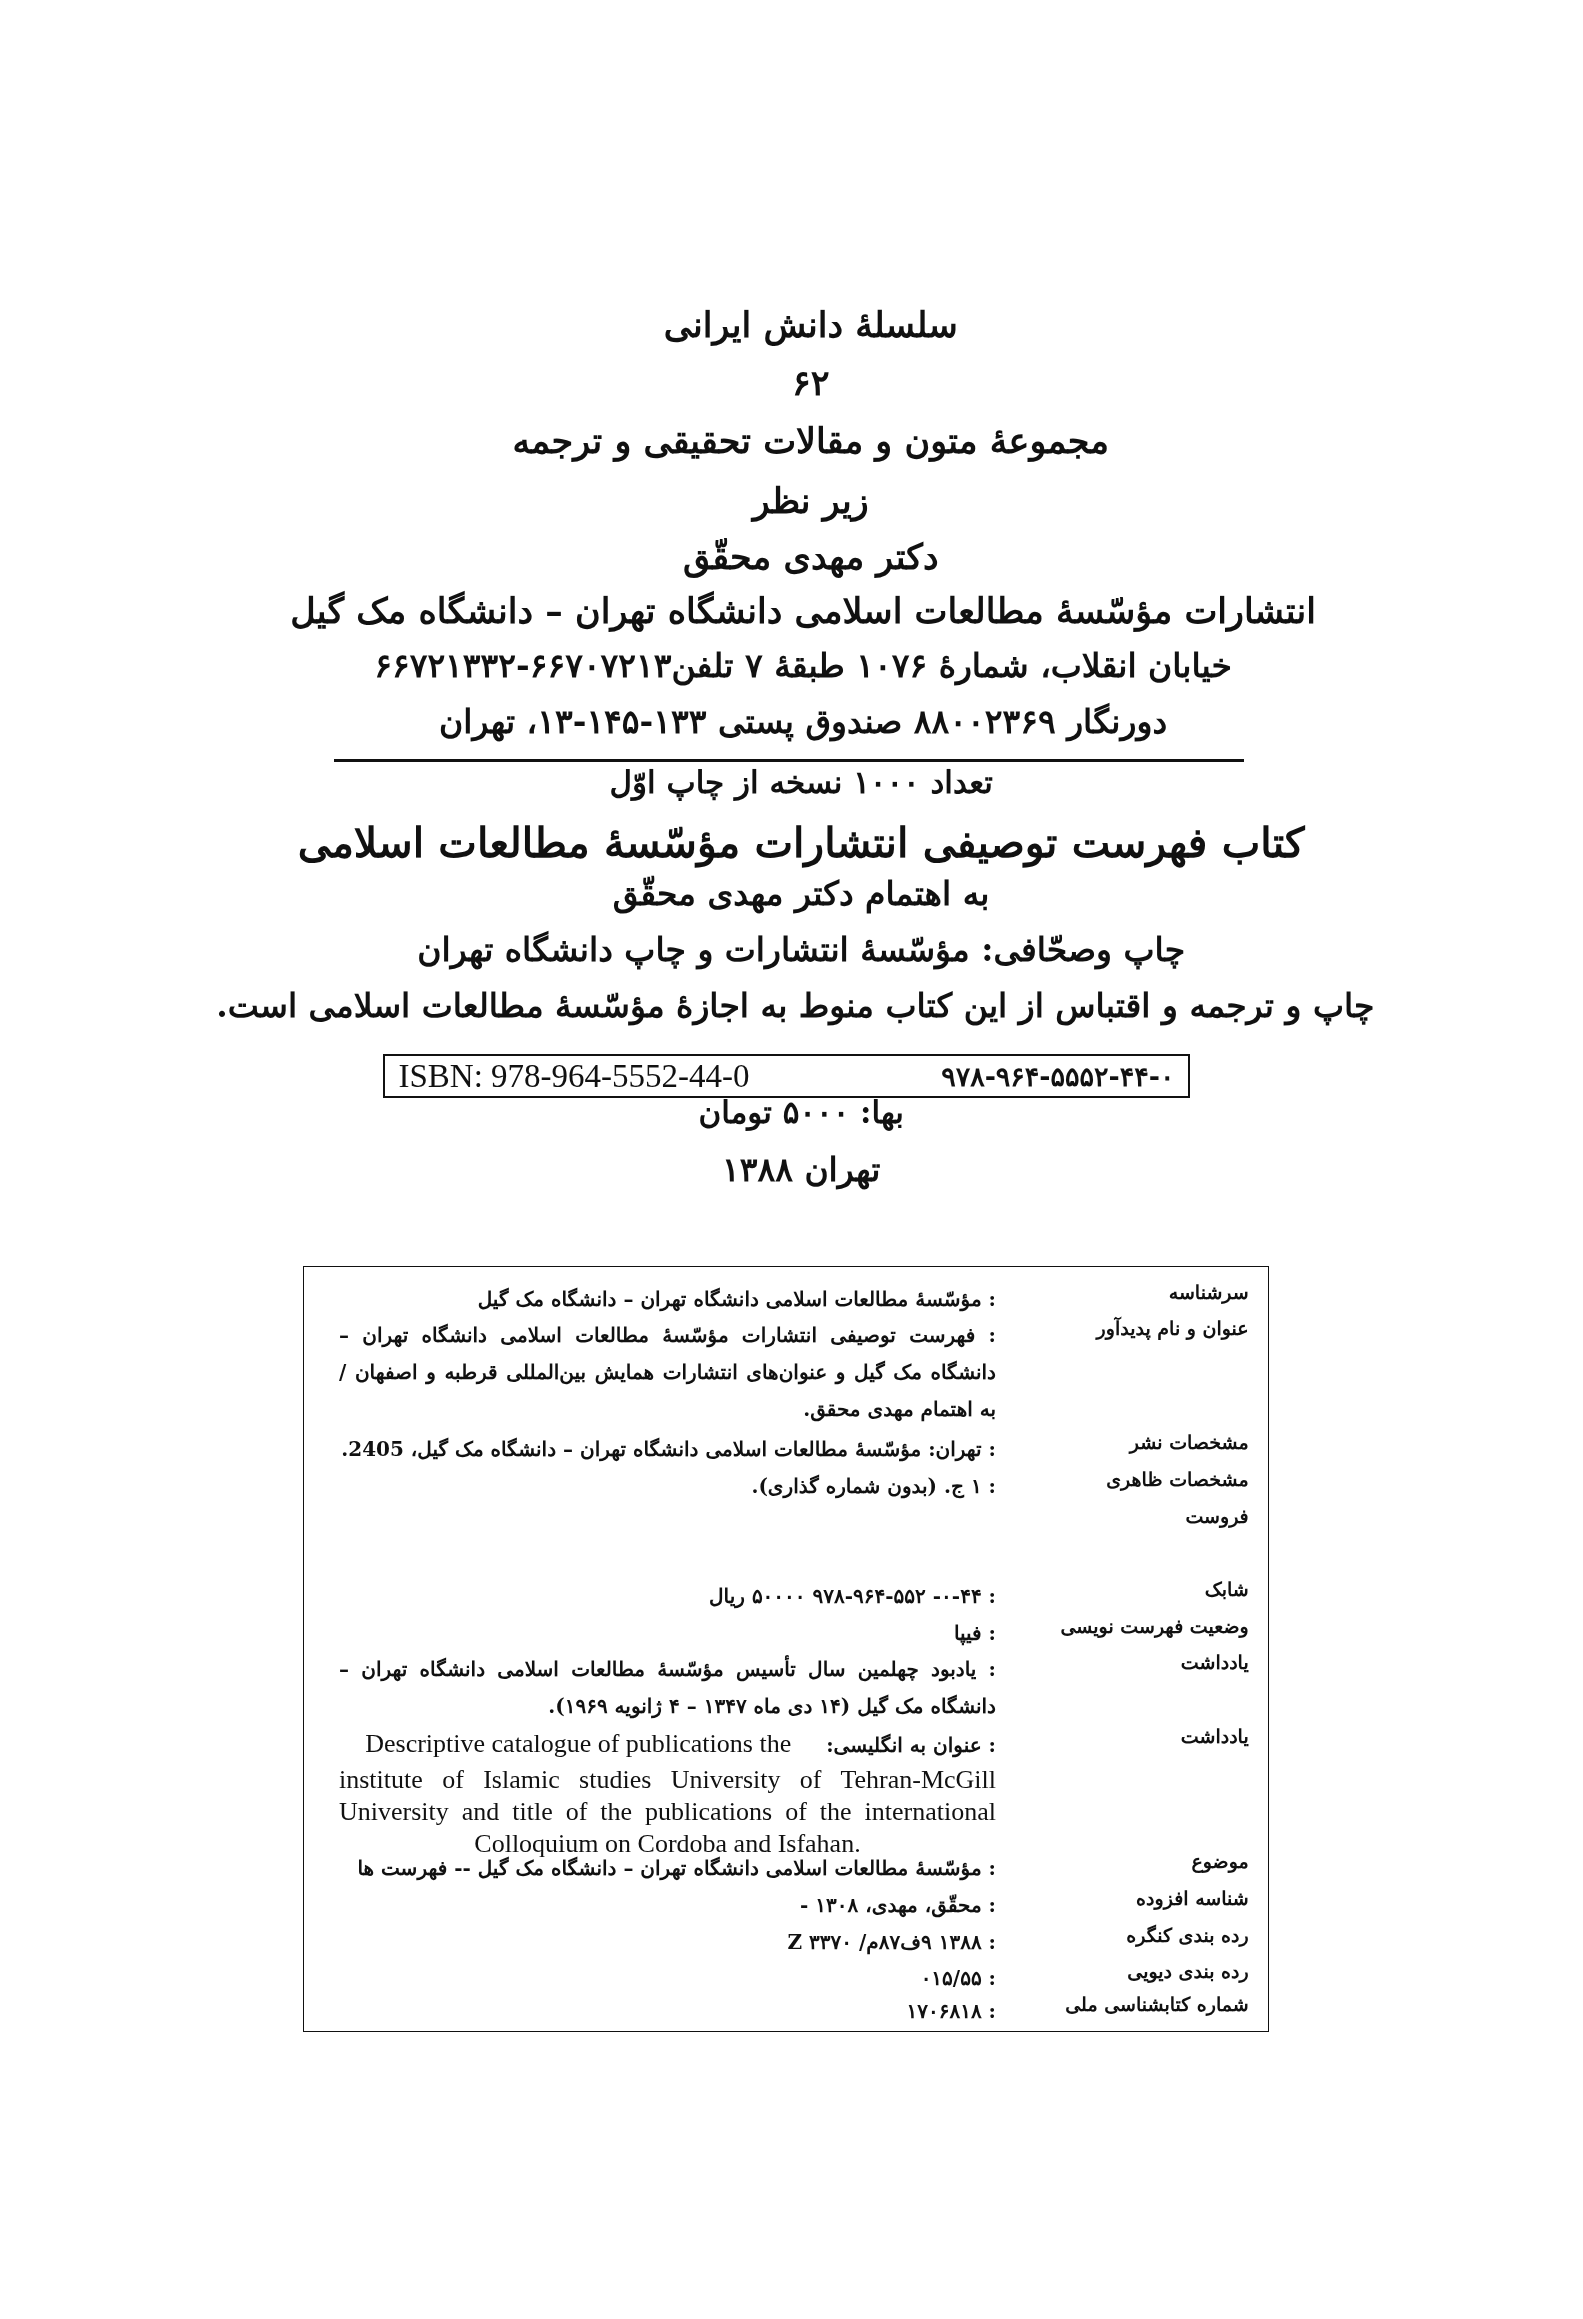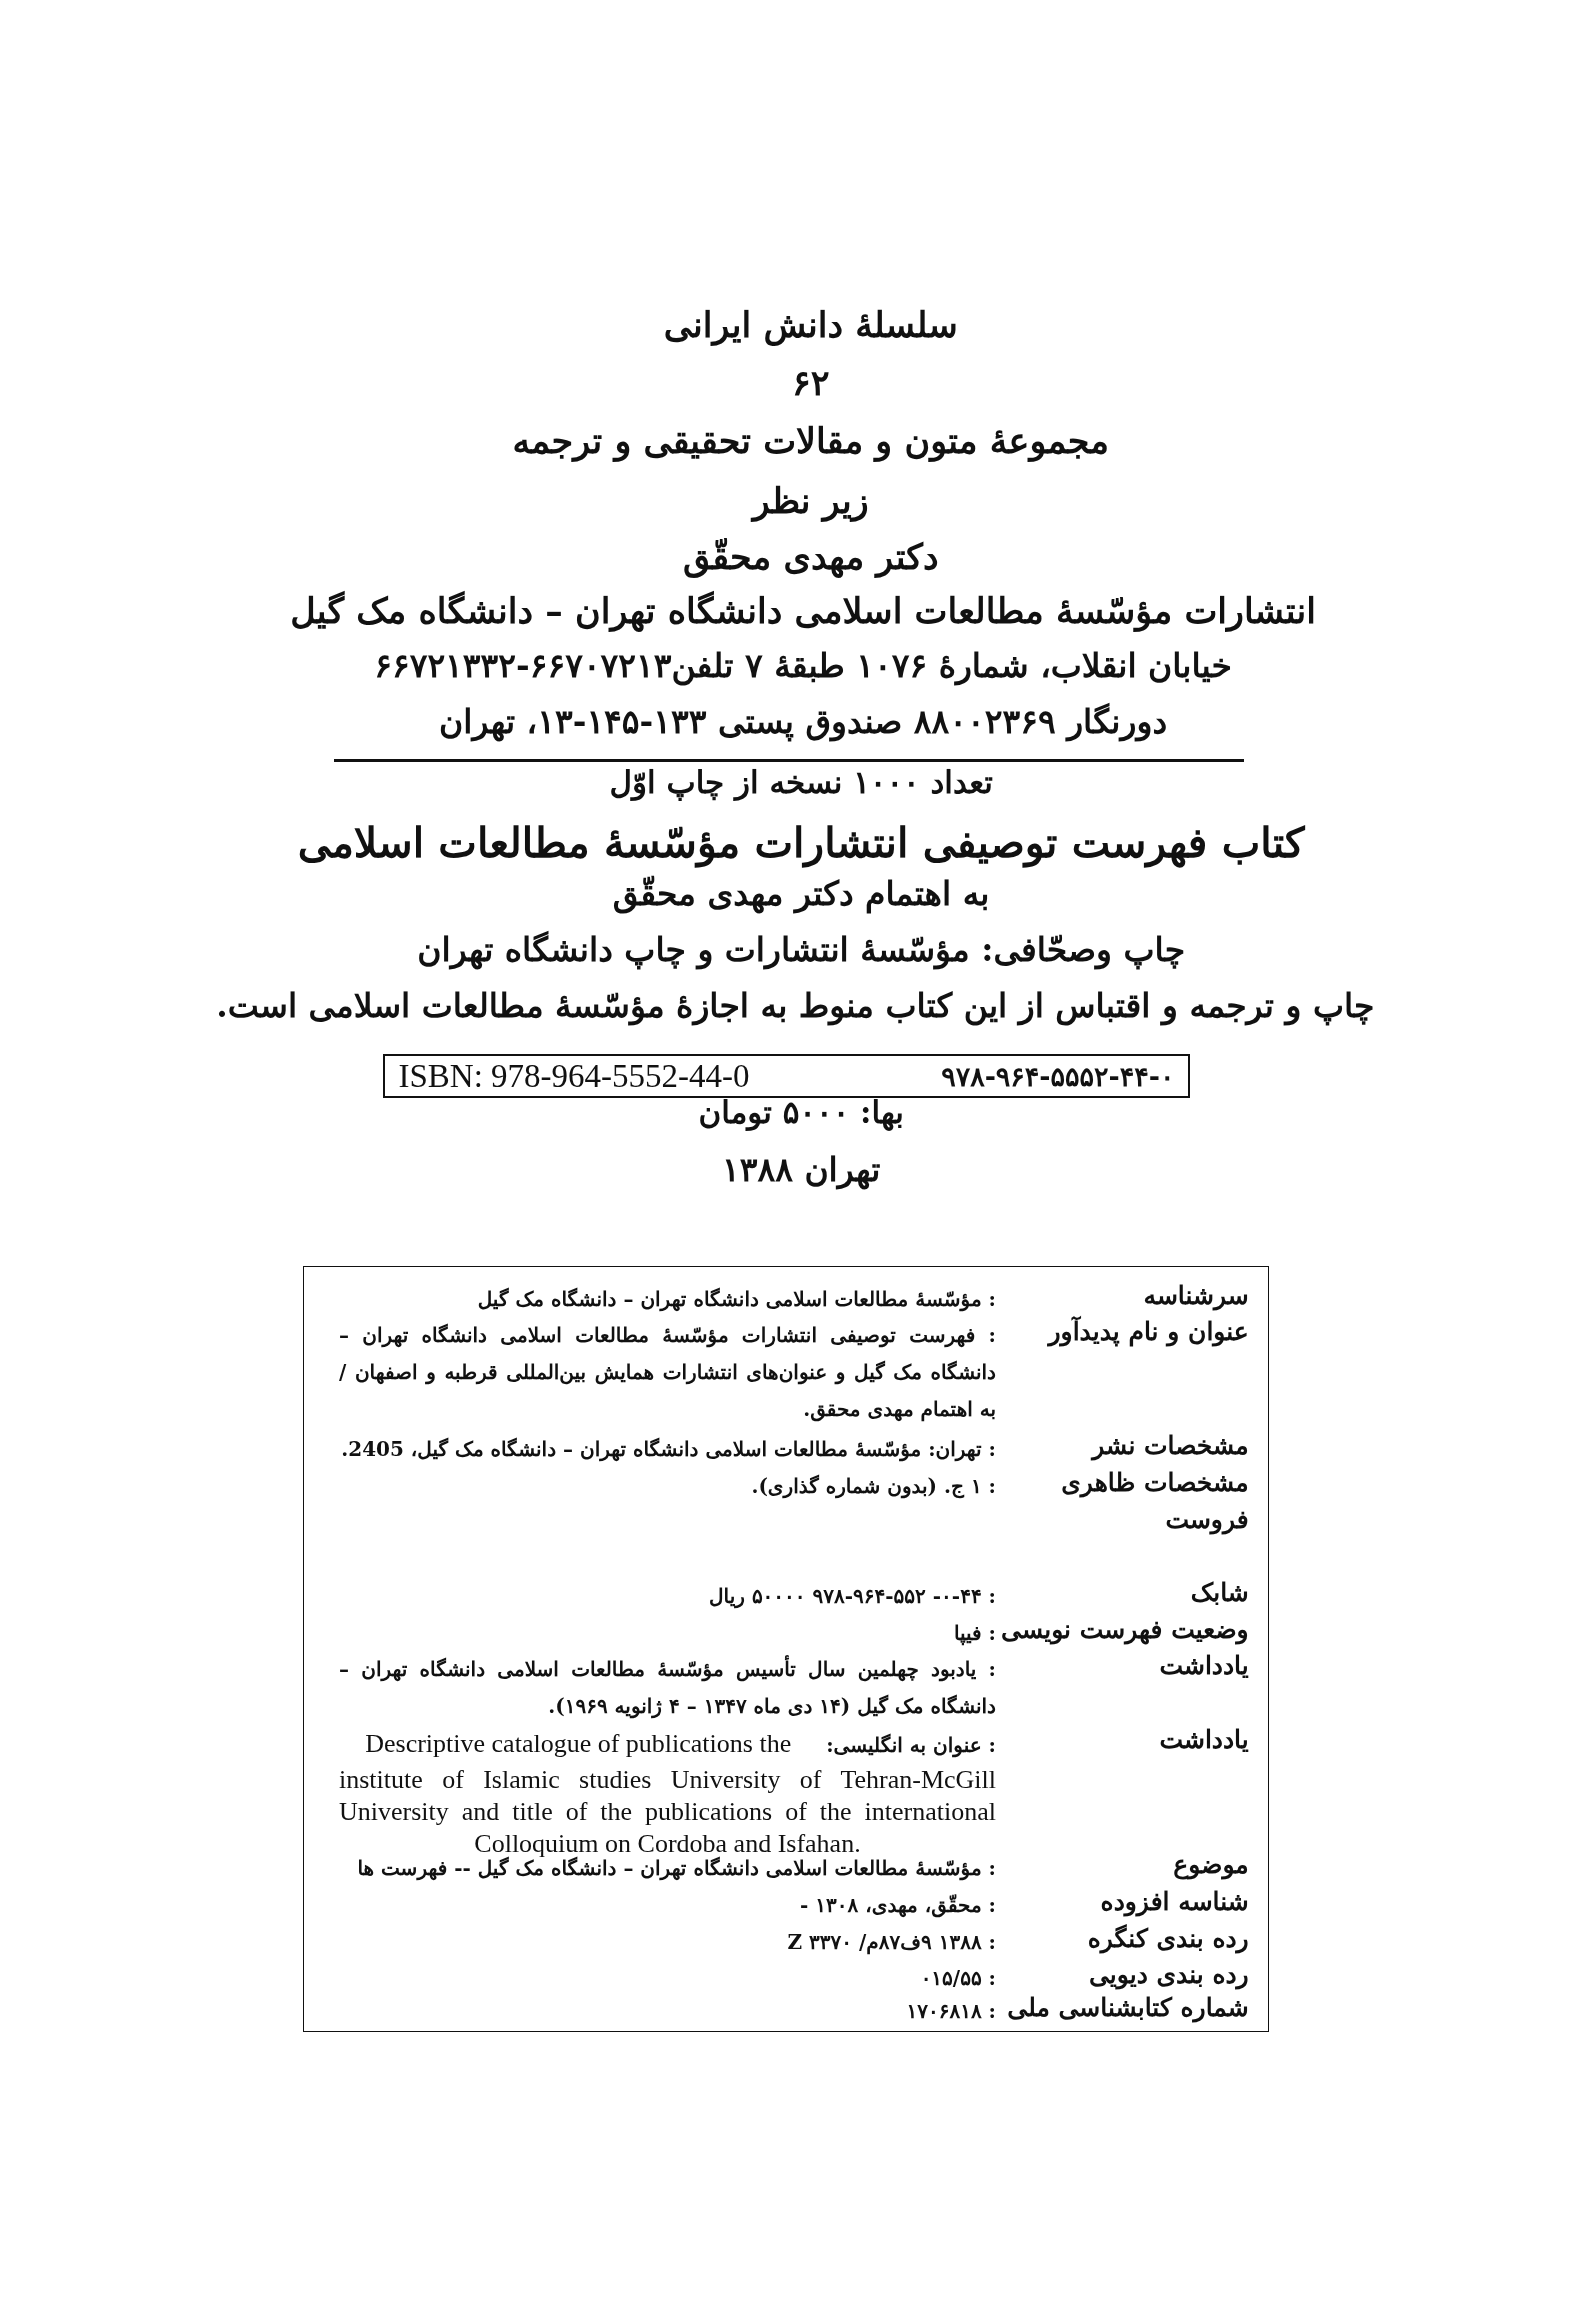--- a/index.html
+++ b/index.html
@@ -86,21 +86,21 @@
       font-family: "DejaVu Serif", serif;
     }
     .cat-row {
       position: absolute;
       right: 0;
       width: 100%;
     }
     .cat-label {
       position: absolute;
       right: 19.3px;
-      font-size: 25px;
+      font-size: 19px;
       font-weight: bold;
       white-space: nowrap;
       text-align: right;
     }
     .cat-value {
       position: absolute;
       right: 272px;
       width: 657px;
       font-size: 20px;
       font-weight: bold;

